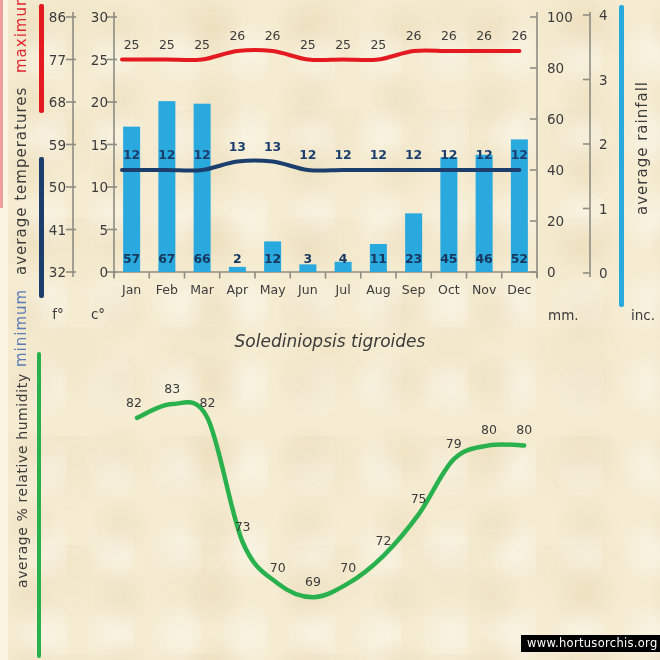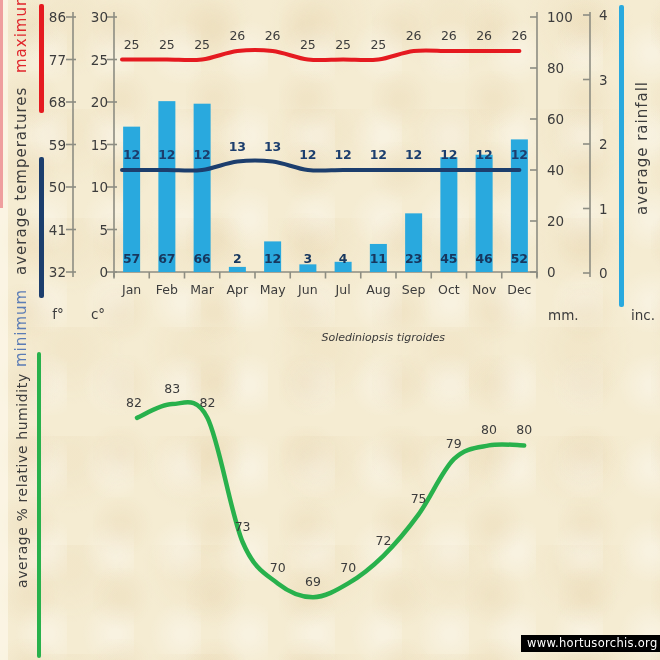--- a/index.html
+++ b/index.html
@@ -33,21 +33,21 @@
   #t-max{color:#e0262c;}
   #label-rainfall{left:631px;top:90px;height:125px;width:22px;}
   #label-humidity{left:11px;top:396px;height:192px;width:22px;font-size:14px;letter-spacing:0.6px;}
 
   .unit{font-size:13.5px;color:#3c3c3c;text-align:center;}
   #unit-f{left:48px;top:306px;width:20px;}
   #unit-c{left:88px;top:306px;width:20px;}
   #unit-mm{left:548px;top:307px;width:26px;}
   #unit-inc{left:590px;top:307px;width:26px;margin-left:40px;}
 
-  #species-title{left:215px;top:331px;width:230px;text-align:right;font-style:italic;font-size:11px;color:#3a3a3a;}
+  #species-title{left:215px;top:331px;width:230px;text-align:center;font-style:italic;font-size:17px;color:#3a3a3a;}
 
   #watermark{left:521px;top:635px;background:#000;color:#fff;font-size:11.5px;padding:1px 6px 2px 6px;letter-spacing:0.3px;}
 
   svg text{font-family:"DejaVu Sans", sans-serif;}
   .axis-num{font-size:13.5px;fill:#3c3c3c;}
   .month-lab{font-size:12.5px;fill:#3c3c3c;}
   .max-lab{font-size:12.5px;fill:#3c3c3c;}
   .min-lab{font-size:12.5px;font-weight:bold;fill:#1c3e6d;}
   .rain-lab{font-size:12.5px;font-weight:bold;fill:#17375e;}
   .hum-lab{font-size:12.5px;fill:#3c3c3c;}

